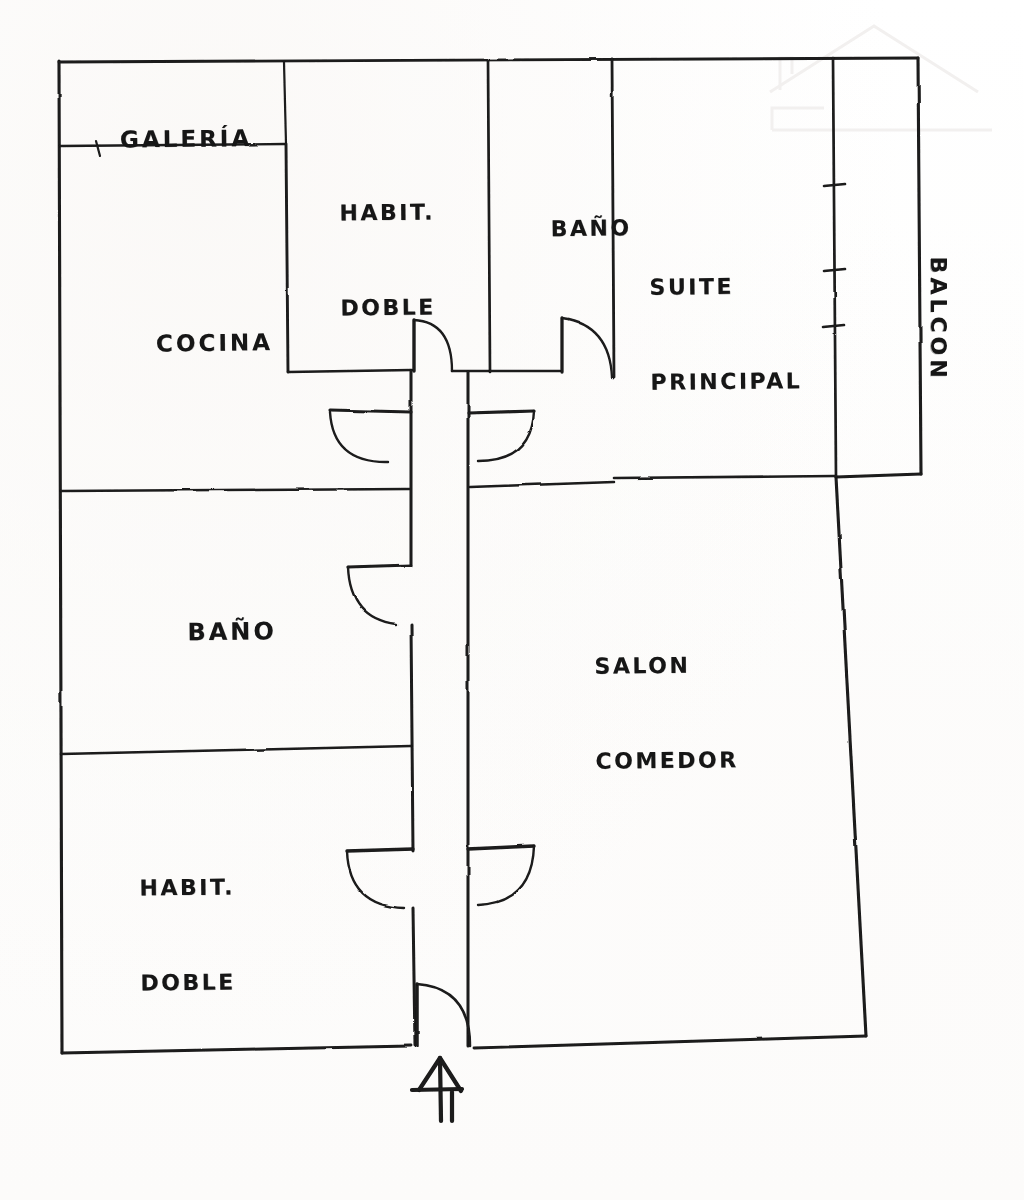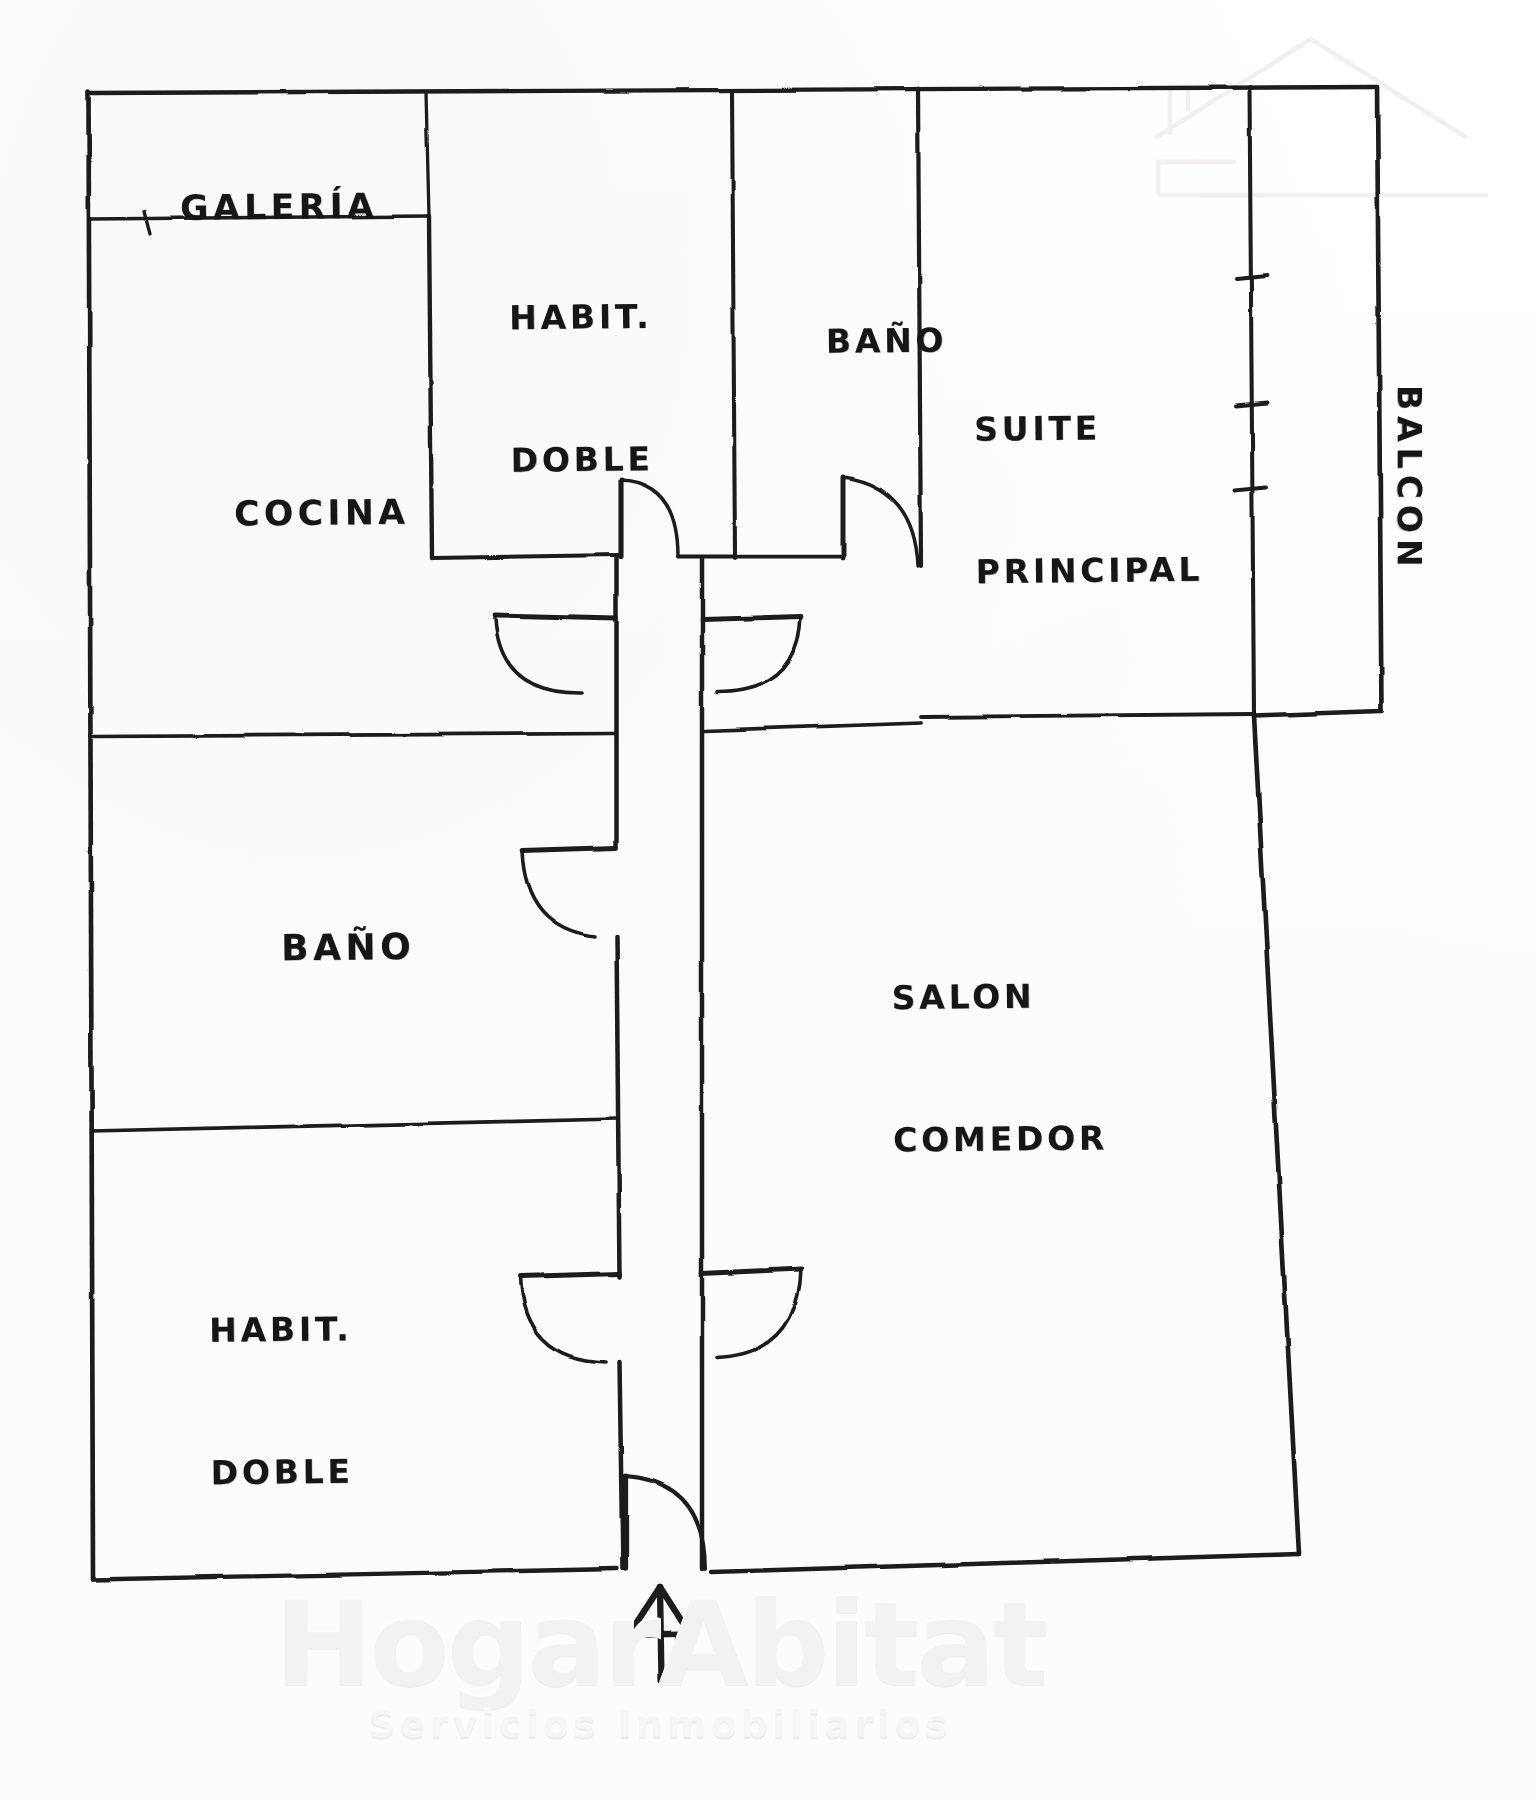--- a/index.html
+++ b/index.html
@@ -248,18 +248,14 @@
   <div class="room-label l-habit-low">
     <div>HABIT.</div>
     <div>DOBLE</div>
   </div>
 
   <div class="room-label l-salon">
     <div>SALON</div>
     <div>COMEDOR</div>
   </div>
 
-  <div id="watermark">
-    <div class="wm-text wm-title">HogarAbitat</div>
-    <div class="wm-text wm-sub">Servicios Inmobiliarios</div>
-  </div>
 
 </div>
 
 </body></html>

